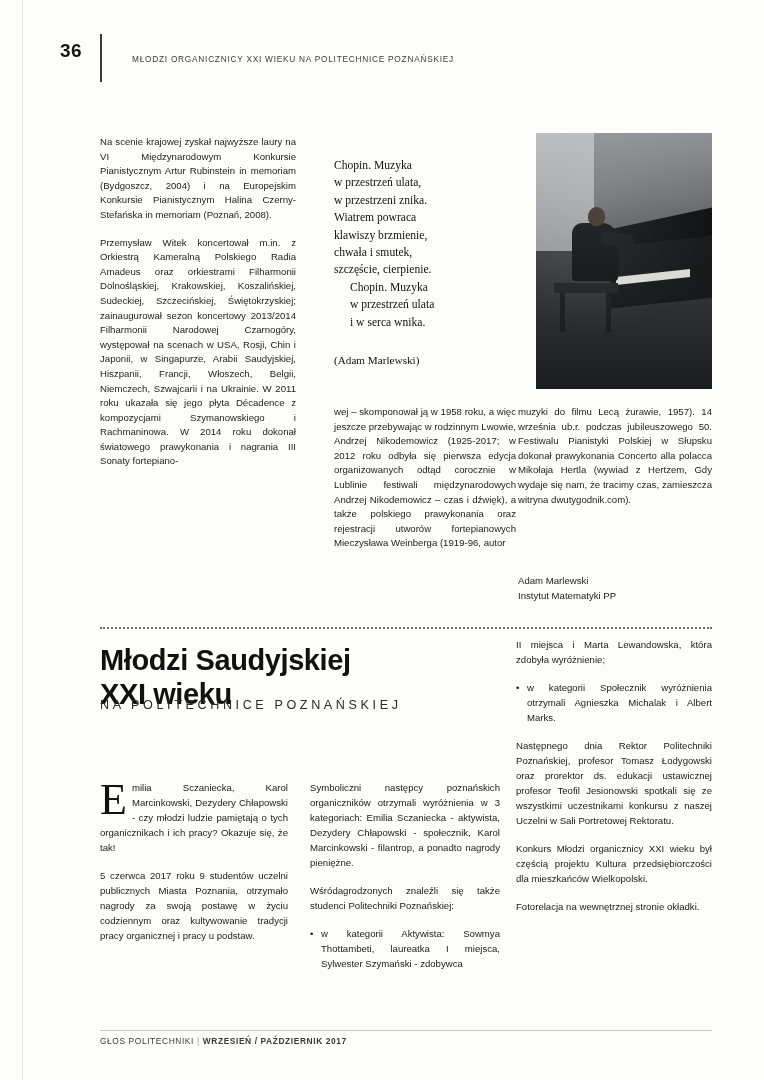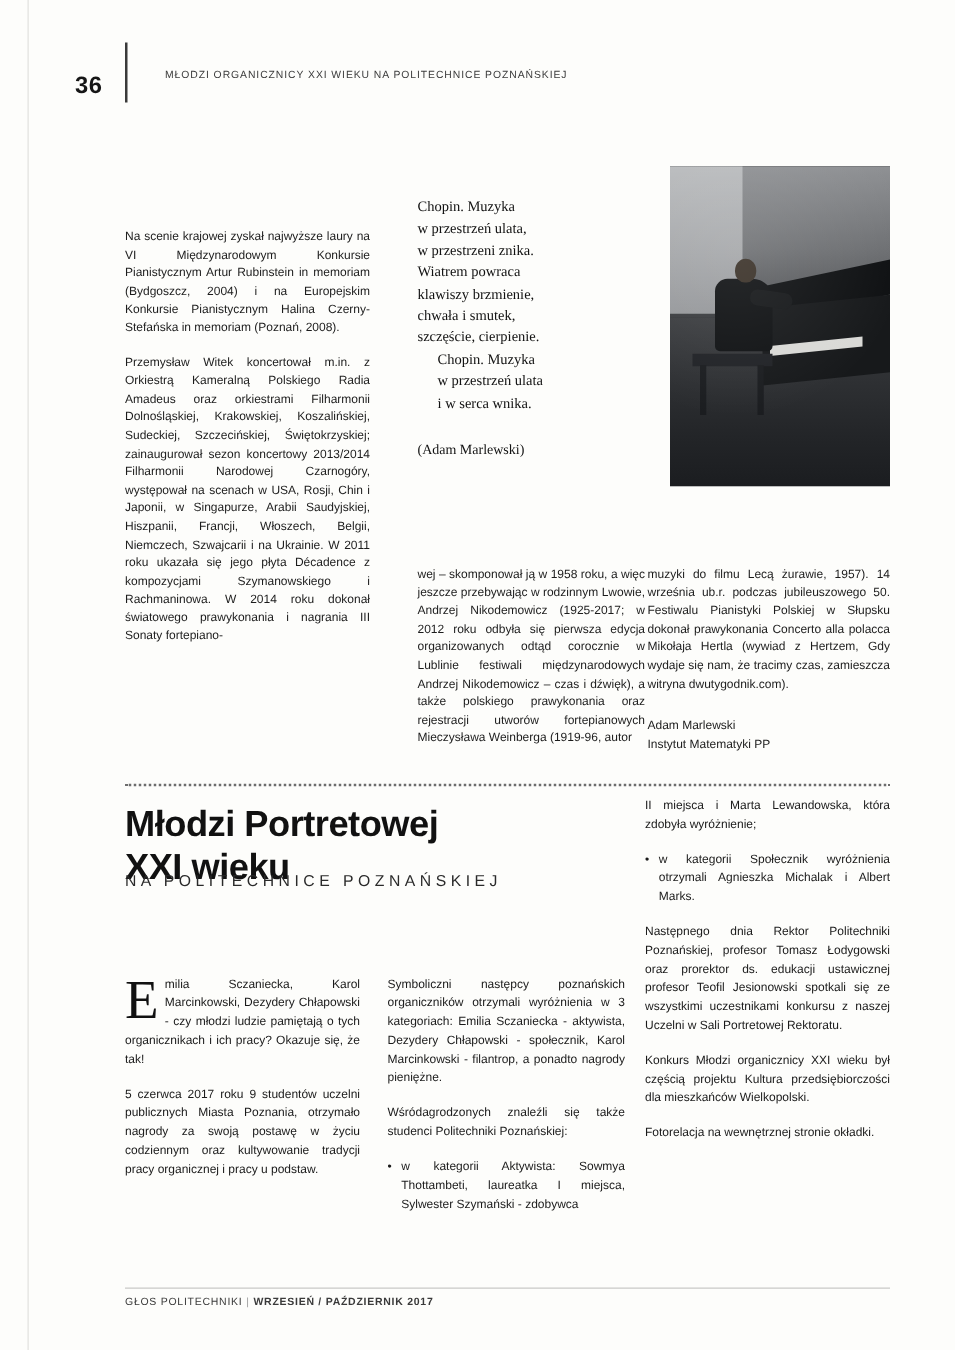--- a/index.html
+++ b/index.html
@@ -29,21 +29,21 @@
     position: absolute;
     left: 22px;
     top: 0;
     width: 1px;
     height: 1080px;
     background: #e2e2e0;
   }
   .page-number {
     position: absolute;
     left: 60px;
-    top: 58px;
+    top: 40px;
     font-size: 19px;
     font-weight: bold;
     letter-spacing: 0.5px;
     color: #161616;
     text-align: center;
   }
   .running-head {
     position: absolute;
     left: 132px;
     top: 54px;
@@ -62,21 +62,20 @@
     top: 135px;
     width: 612px;
     height: 470px;
   }
   .col {
     position: absolute;
     font-size: 9.6px;
     line-height: 14.6px;
     text-align: justify;
     color: #1c1c1c;
-    margin-top: 48px;
   }
   .col p { margin: 0 0 13px 0; }
   .col p:last-child { margin-bottom: 0; }
 
   #col-a { left: 0; top: 0; width: 196px; }
   #col-b { left: 234px; top: 270px; width: 182px; }
   #col-c { left: 418px; top: 270px; width: 194px; }
 
   .poem {
     position: absolute;
@@ -324,21 +323,21 @@
 
     <div class="signature">
       <div>Adam Marlewski</div>
       <div>Instytut Matematyki PP</div>
     </div>
   </div>
 
   <div class="dotted-rule"></div>
 
   <div class="headline">
-    <div>Młodzi Portretowej</div>
+    <div>Młodzi Saudyjskiej</div>
     <div>XXI wieku</div>
   </div>
   <div class="subhead">NA POLITECHNICE POZNAŃSKIEJ</div>
 
   <div class="dropcap-col" id="col-d">
     <p><span class="dropcap">E</span><span>milia Sczaniecka, Karol Marcinkowski, Dezydery Chłapowski - czy młodzi ludzie pamiętają o tych organicznikach i ich pracy? Okazuje się, że tak!</span></p>
     <p>5 czerwca 2017 roku 9 studentów uczelni publicznych Miasta Poznania, otrzymało nagrody za swoją postawę w życiu codziennym oraz kultywowanie tradycji pracy organicznej i pracy u podstaw.</p>
   </div>
 
   <div id="col-e">

